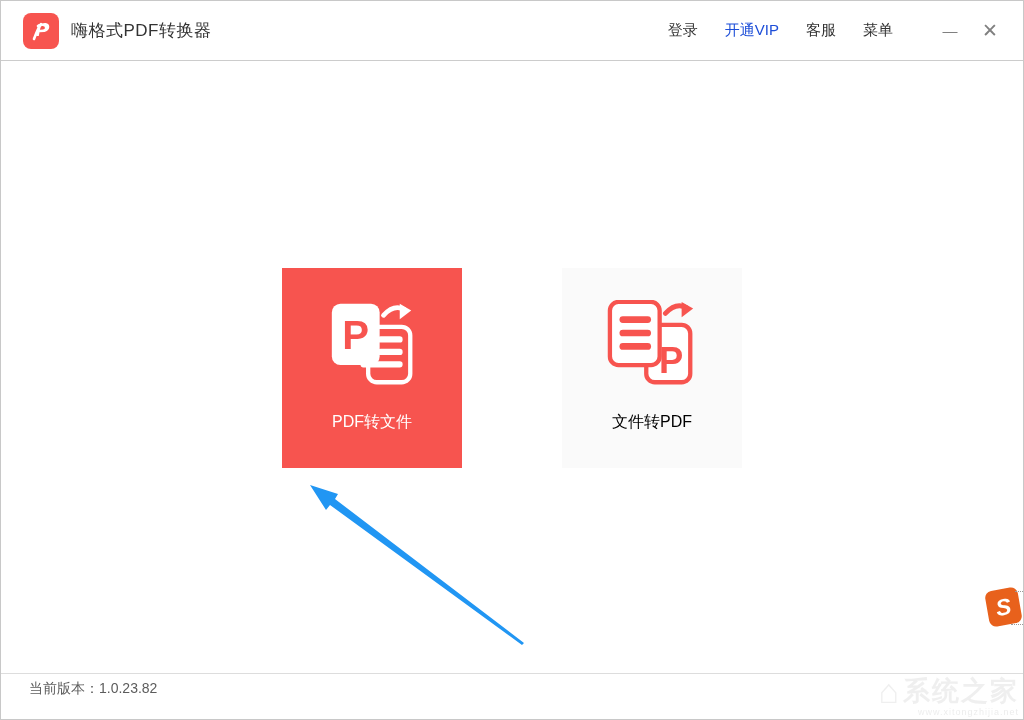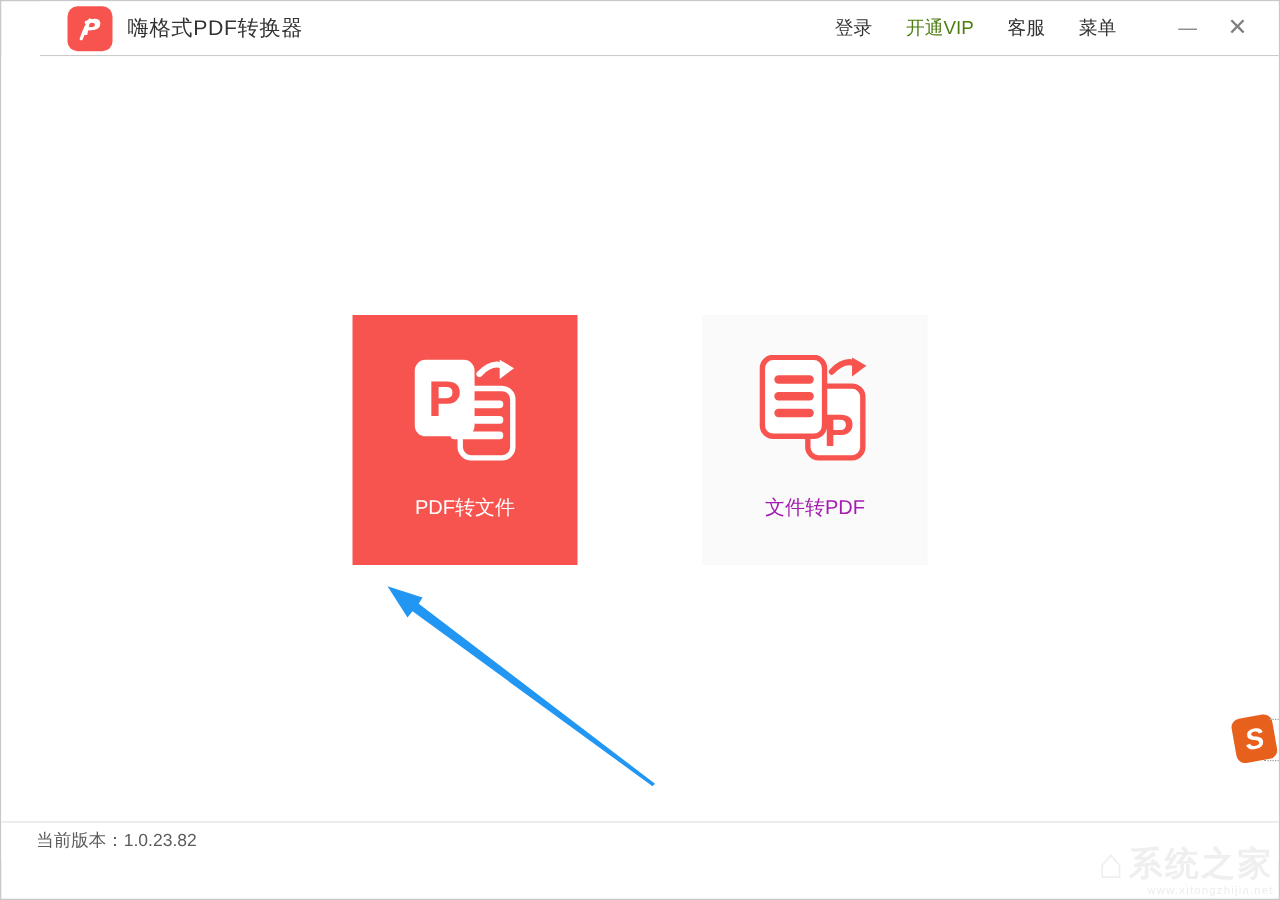--- a/index.html
+++ b/index.html
@@ -1,38 +1,38 @@
 <!DOCTYPE html>
 <html><head>
 <meta charset="utf-8">
 <style>
   * { margin:0; padding:0; box-sizing:border-box; }
   html,body { width:1024px; height:720px; background:#fff; font-family:"Liberation Sans","DejaVu Sans",sans-serif; }
   .window { position:relative; width:1024px; height:720px; background:#fff; border:1px solid #c8c8c8; overflow:hidden; }
 
   
-  .titlebar { position:relative; height:44px; display:flex; align-items:center; padding:0 20px 0 22px; border-bottom:1px solid #ccc; background:#fff;margin-left:31px; }
+  .titlebar { position:relative; height:60px; display:flex; align-items:center; padding:0 20px 0 22px; border-bottom:1px solid #ccc; background:#fff; }
   .logo { width:36px; height:36px; border-radius:8px; background:#f7544f; display:flex; align-items:center; justify-content:center; flex:0 0 auto; }
   .logo svg { display:block; }
   .app-title { margin-left:12px; font-size:17px; color:#333; letter-spacing:0.5px; }
   .tb-spacer { flex:1; }
   .tb-link { font-size:15px; color:#333; margin-left:27px; cursor:pointer; }
-  .tb-link.vip { color:#4d7c0f; }
+  .tb-link.vip { color:#1d4ed8; }
   .win-controls { display:flex; align-items:center; margin-left:44px; }
   .win-btn { color:#808080; cursor:pointer; text-align:center; }
   .win-btn.min { font-size:15px; width:26px; }
   .win-btn.close { font-size:19px; width:26px; margin-left:14px; }
 
   
   .main { position:relative; height:612px; background:#fff; }
   .cards { position:absolute; top:207px; left:0; width:100%; display:flex; justify-content:center; gap:100px; }
   .card { width:180px; height:200px; display:flex; flex-direction:column; align-items:center; cursor:pointer; background:#fafafa; color:#f7544f; }
   .card.active { background:#f7544f; color:#fff; }
   .card .icon-box { margin-top:30px; height:92px; display:flex; align-items:center; justify-content:center; }
-  .card .card-label { margin-top:22px; font-size:16px; color:#a21caf; }
+  .card .card-label { margin-top:22px; font-size:16px; color:#000000; }
   .card.active .card-label { color:#fff; }
 
   .arrow-overlay { position:absolute; left:0; top:0; width:1024px; height:612px; pointer-events:none; }
 
   
   .s-badge { position:absolute; top:528px; left:986px; width:33px; height:36px; background:#e8611c; border-radius:7px; transform:rotate(-10deg); display:flex; align-items:center; justify-content:center; color:#fff; font-weight:bold; font-size:23px; font-style:italic; }
   .s-dots-top { position:absolute; top:530px; left:1014px; width:10px; border-top:1px dotted #9a9a9a; }
   .s-dots-bottom { position:absolute; top:563px; left:1010px; width:14px; border-top:1px dotted #9a9a9a; }
 
   

